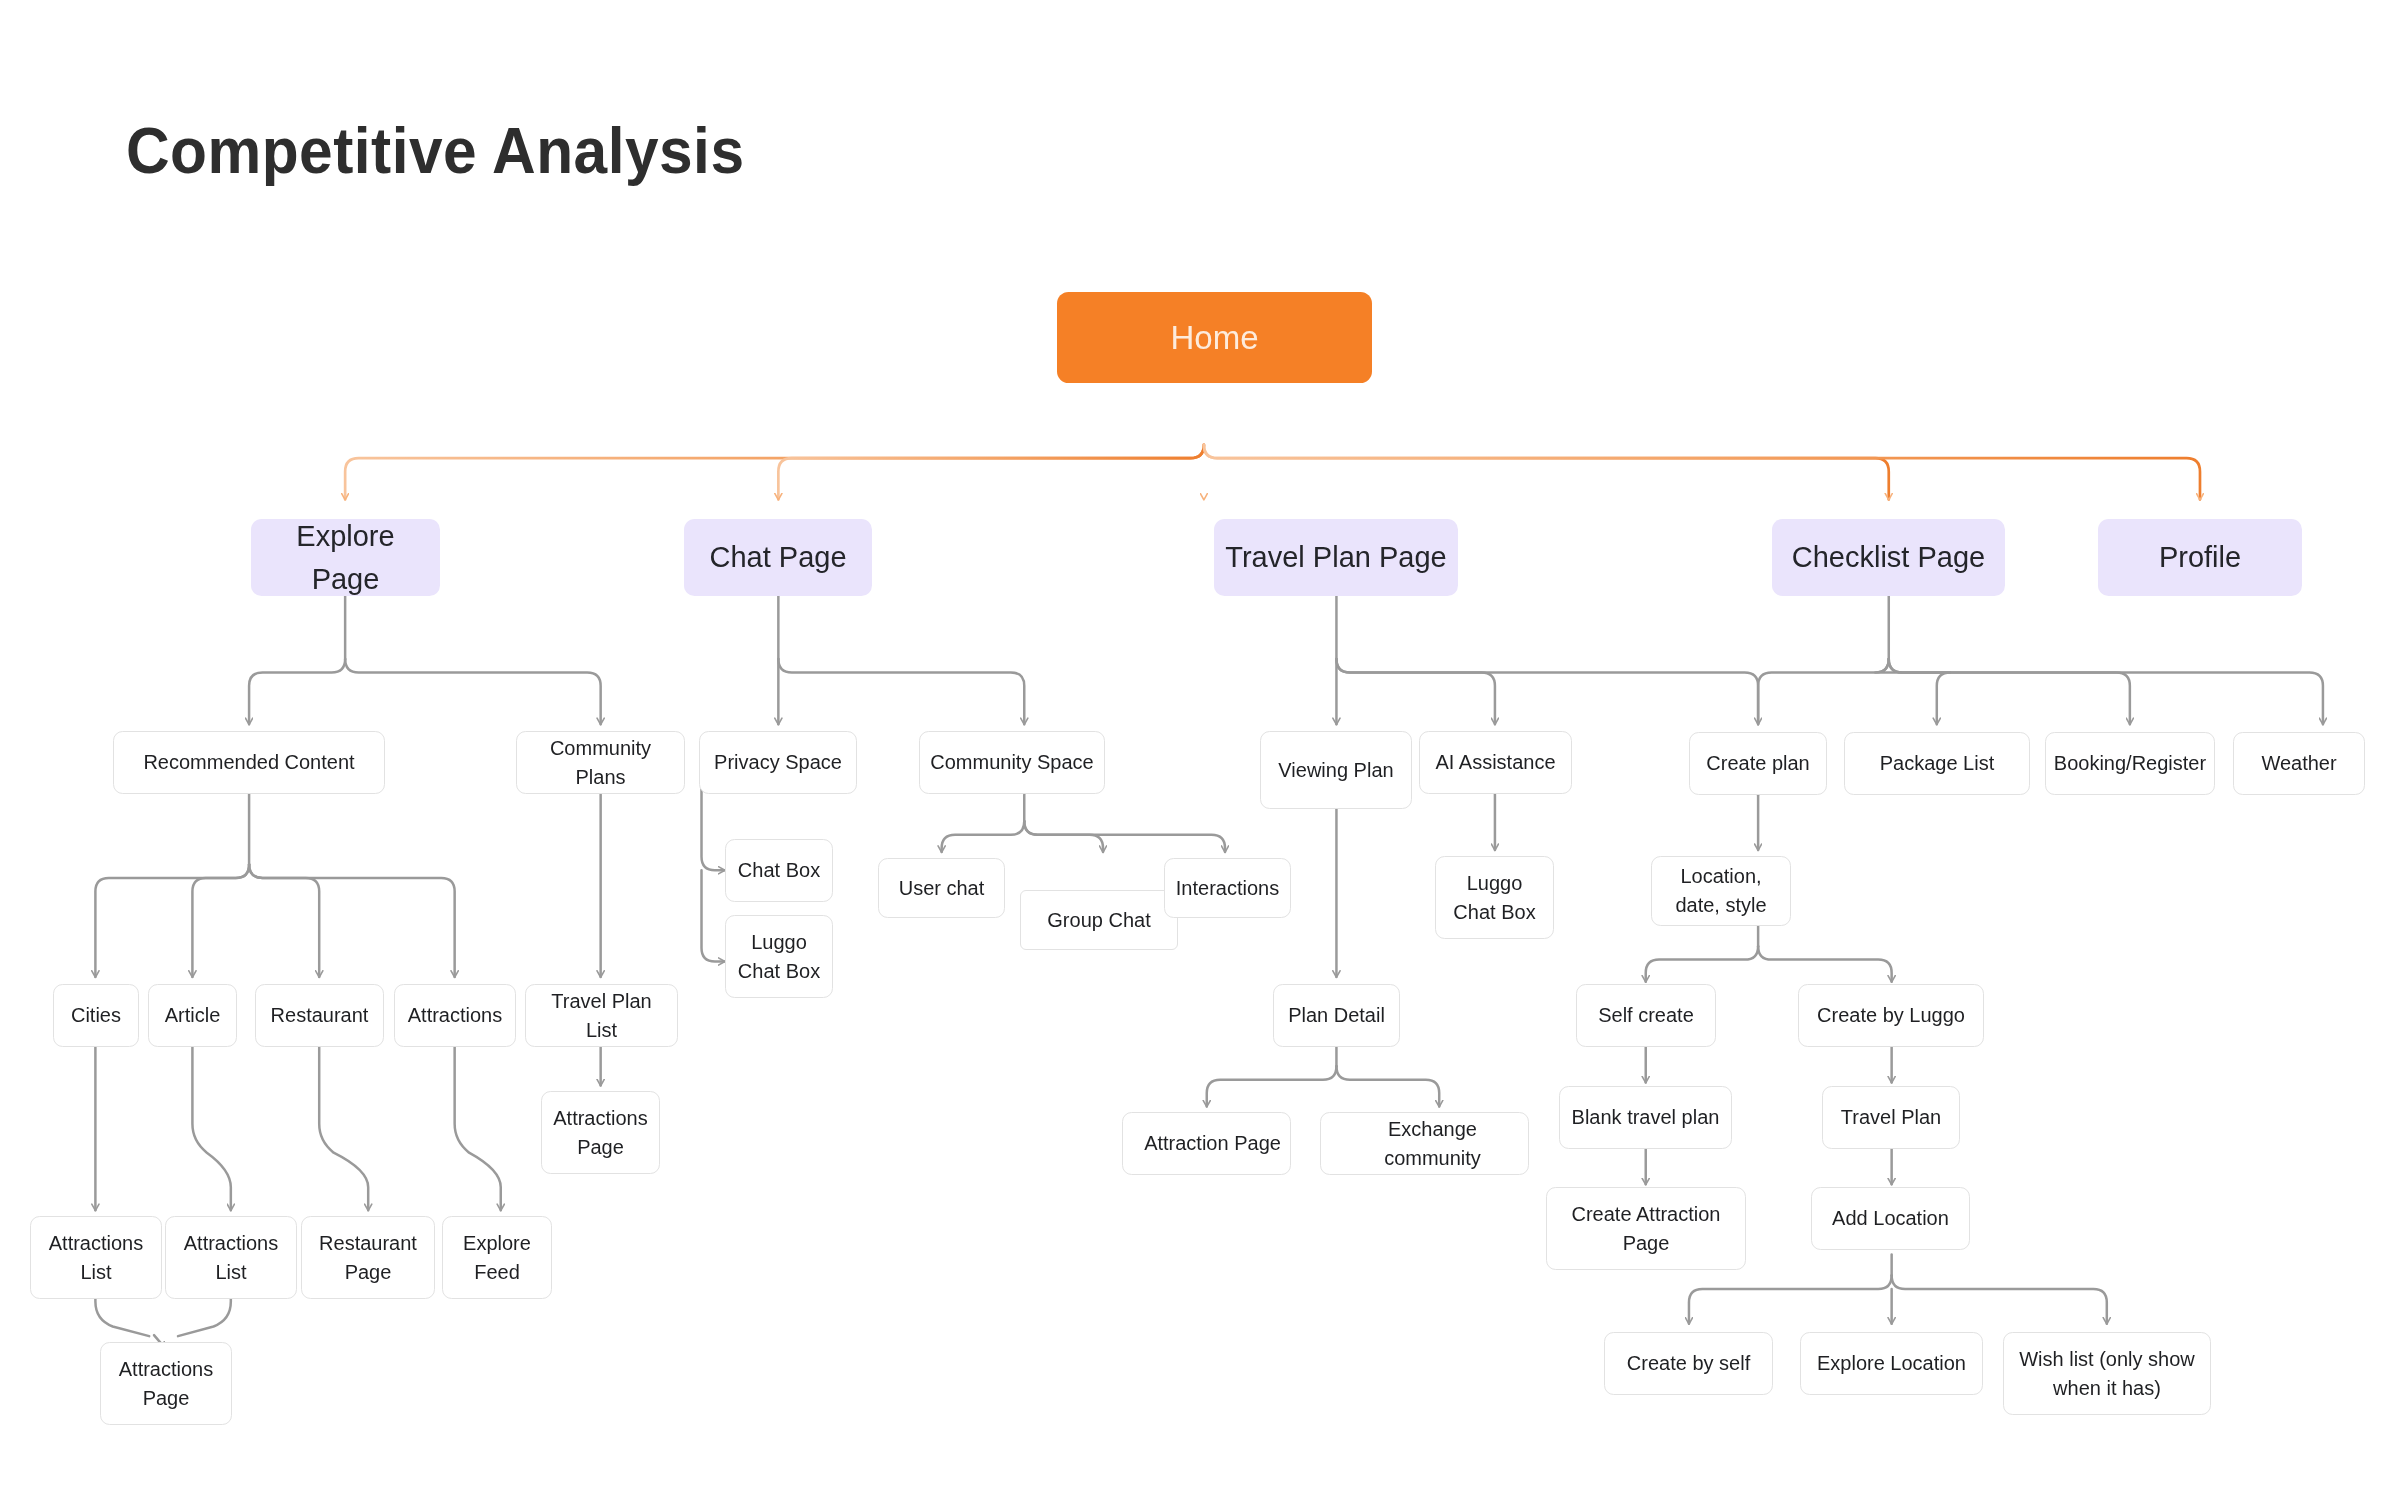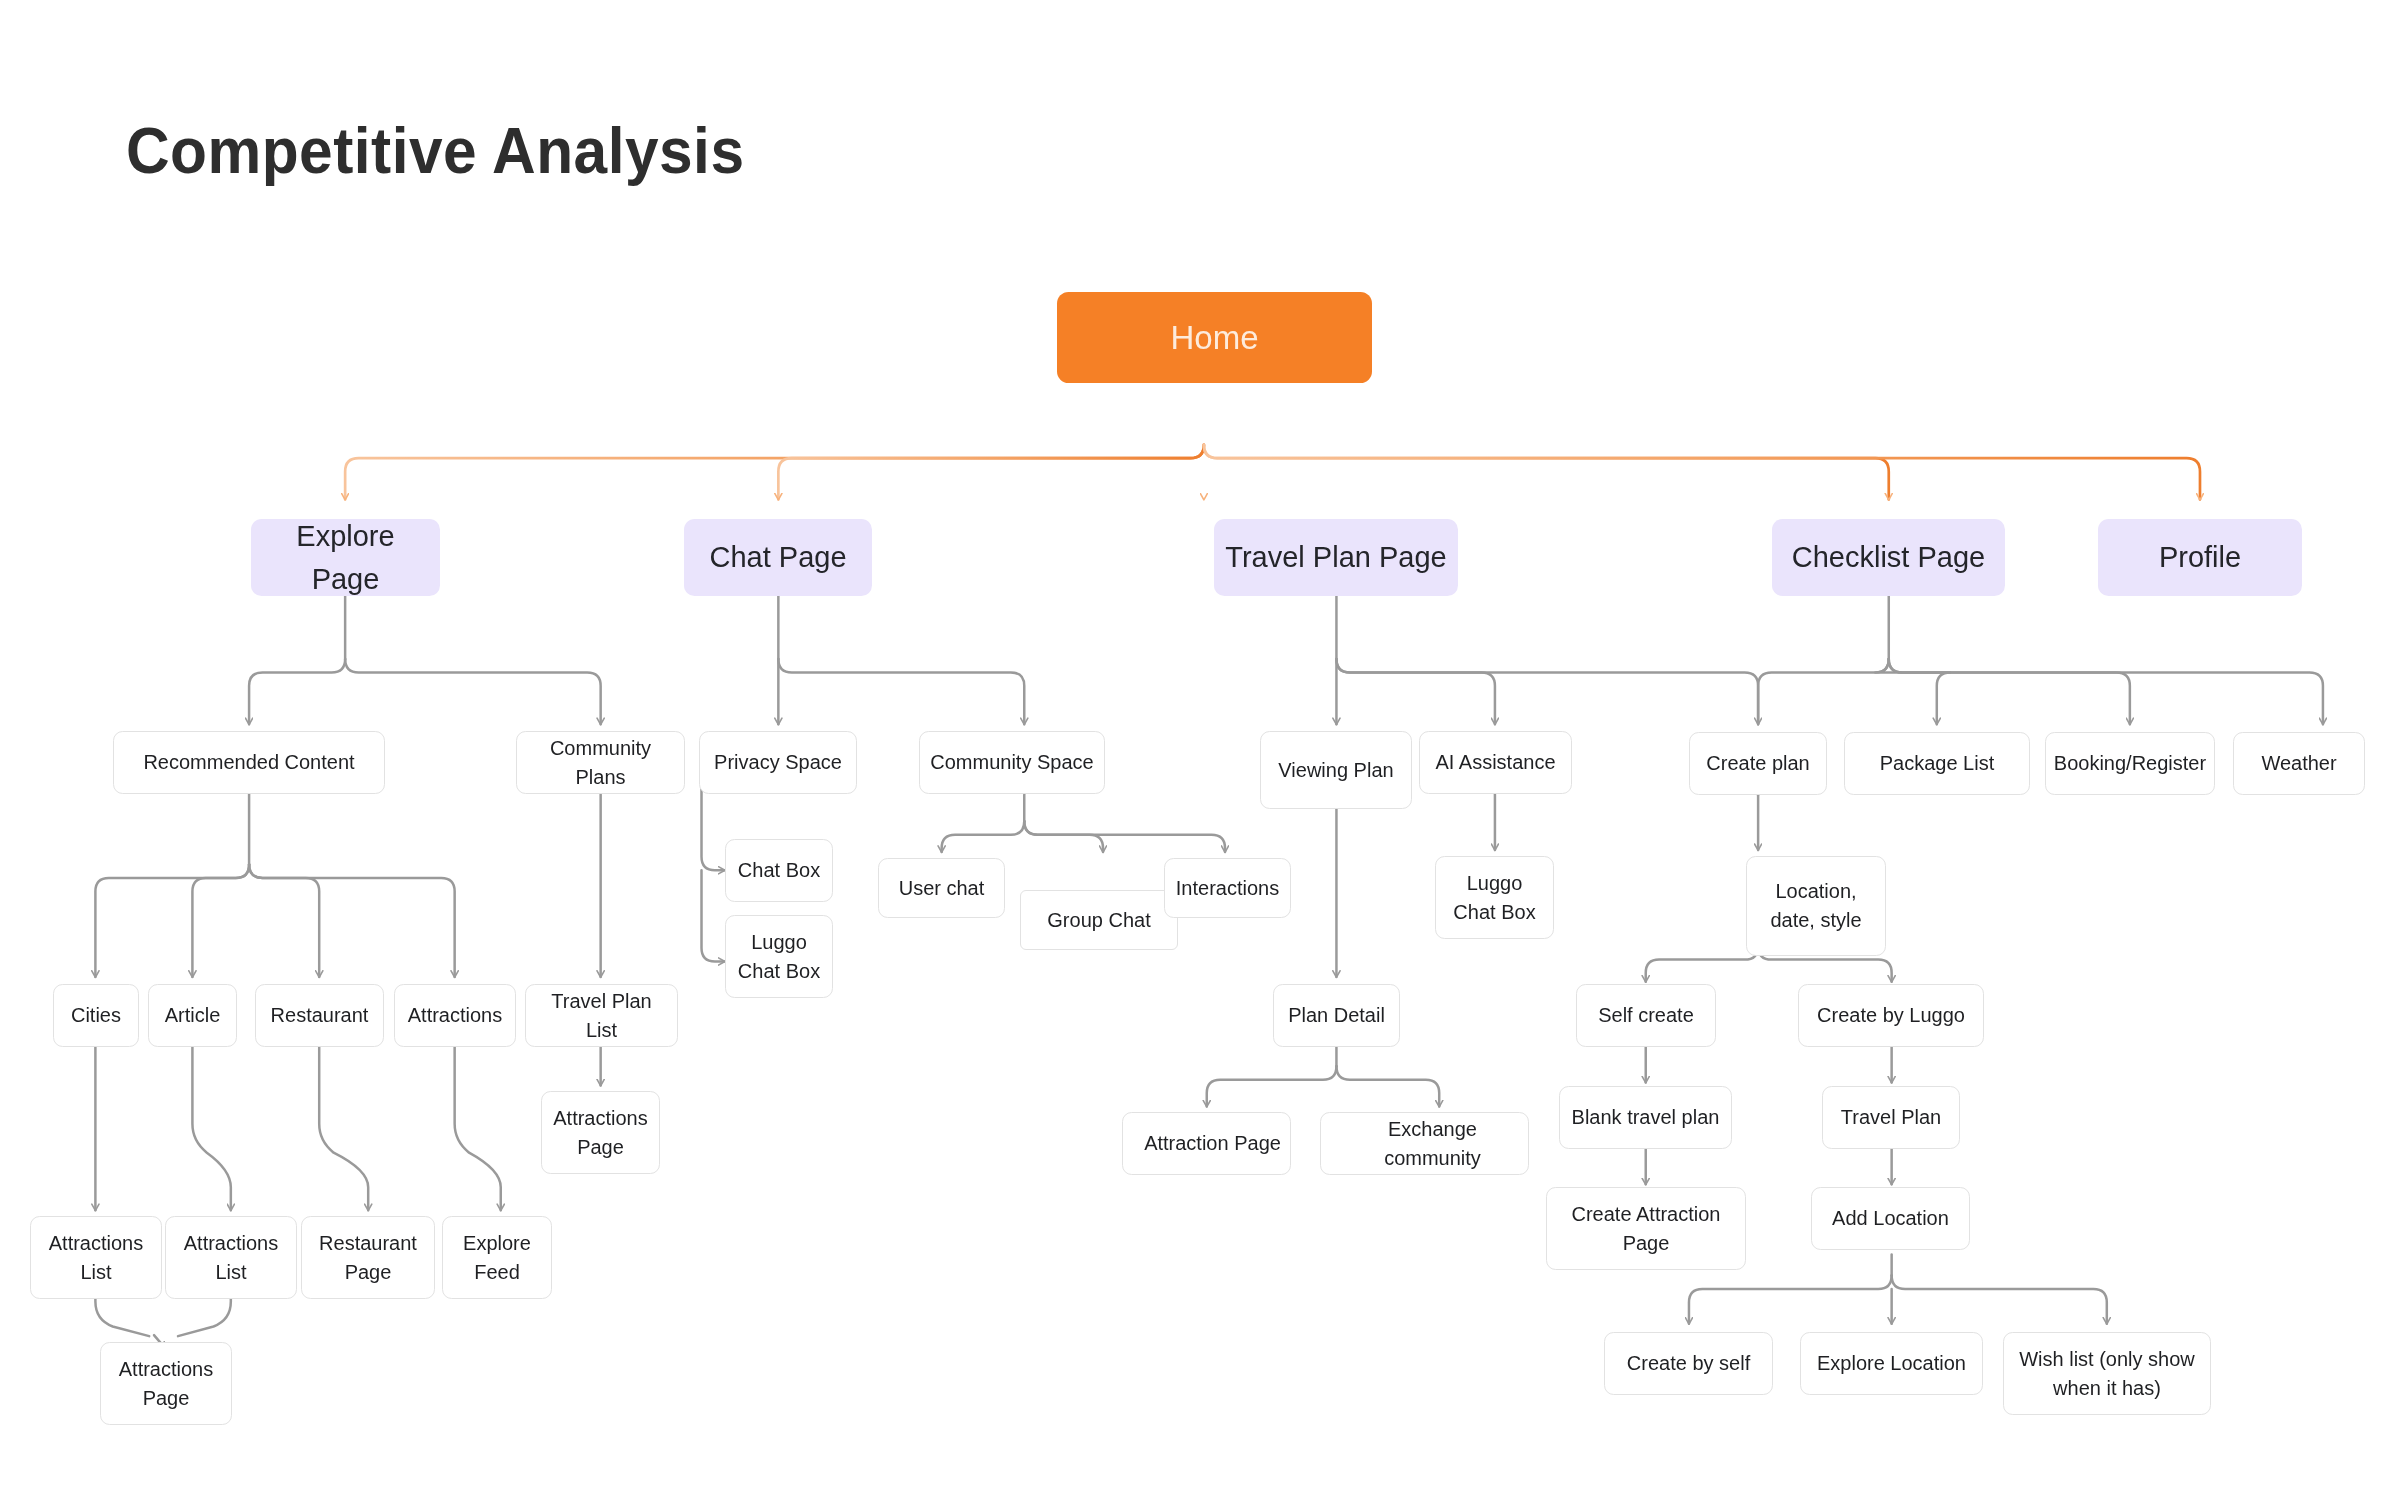--- a/index.html
+++ b/index.html
@@ -256,21 +256,21 @@
 <div class="node leaf" style="left:1164px; top:858px; width:127px; height:60px;">
   <span class="lbl">Interactions</span>
 </div>
 
 <div class="node leaf" style="left:1435px; top:856px; width:119px; height:83px;">
   <span class="lbl">
     <span class="l2">Luggo</span>
     <span class="l2">Chat Box</span>
   </span>
 </div>
-<div class="node leaf" style="left:1746px; top:856px; width:140px; height:100px;">
+<div class="node leaf" style="left:1651px; top:856px; width:140px; height:70px;">
   <span class="lbl">
     <span class="l2">Location,</span>
     <span class="l2">date, style</span>
   </span>
 </div>
 
 <div class="node leaf" style="left:53px; top:984px; width:86px; height:63px;">
   <span class="lbl">Cities</span>
 </div>
 <div class="node leaf" style="left:148px; top:984px; width:89px; height:63px;">

